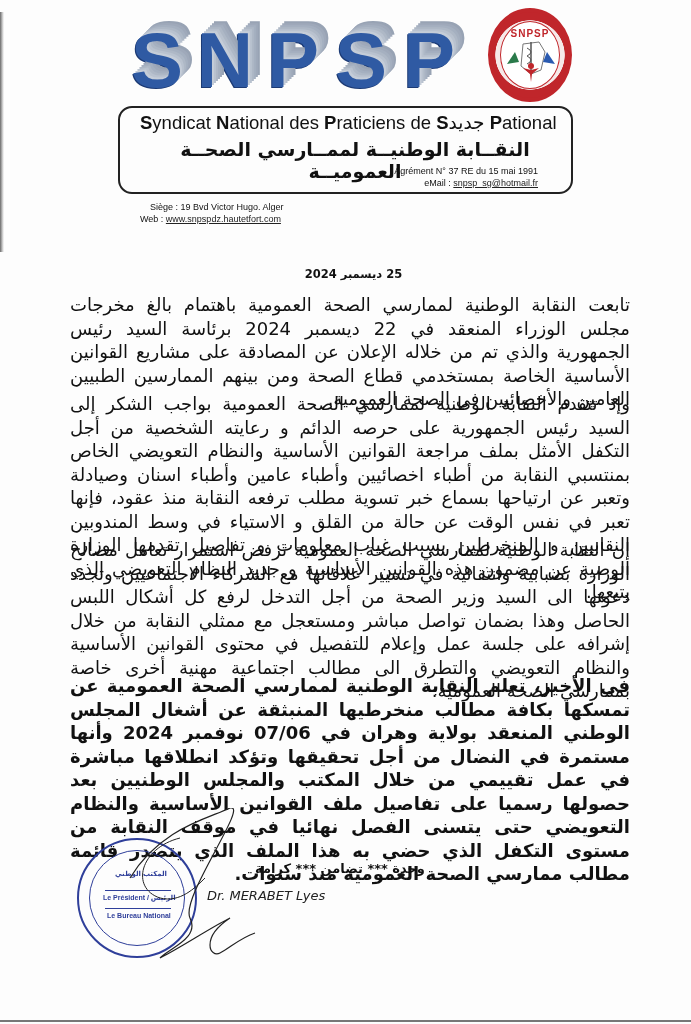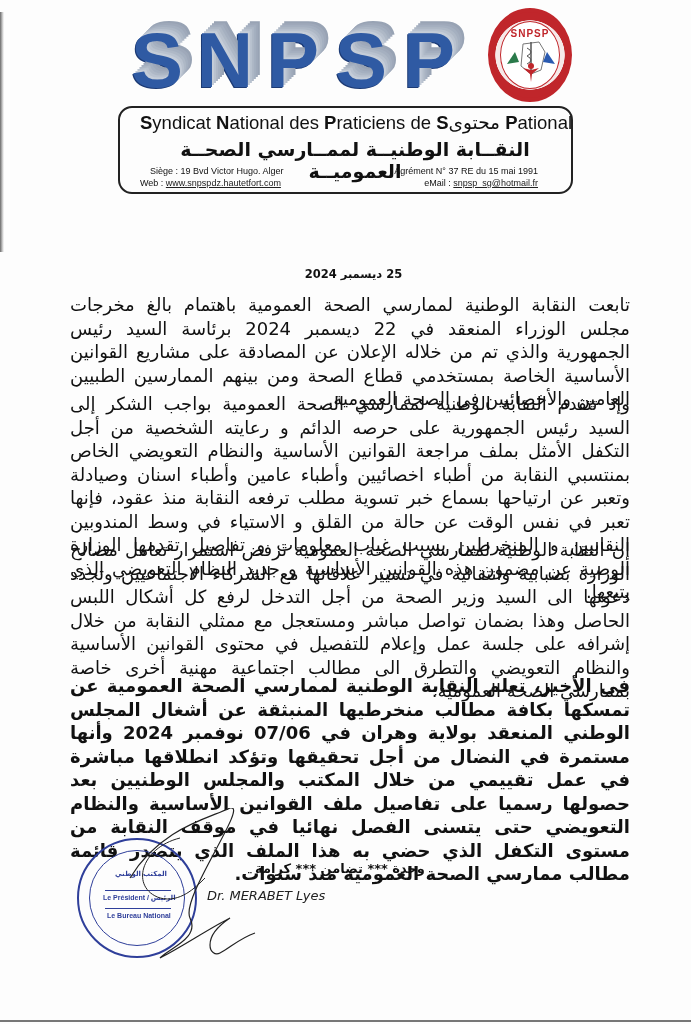--- a/index.html
+++ b/index.html
@@ -143,26 +143,26 @@
         <path d="M6 42 L14 30 L18 40 Z" fill="#2a7a4a"></path>
         <path d="M54 42 L46 30 L42 40 Z" fill="#2a5ab0"></path>
         <circle cx="30" cy="44" r="3" fill="#c0262b"></circle>
         <path d="M22 46 L30 48 L38 46 L31 52 L30 60 L29 52 Z" fill="#c0262b"></path>
       </svg>
     </div>
   </div>
 
   <div class="box"></div>
   <div class="fr-title">
-    <b>S</b><span>yndicat </span><b>N</b><span>ational des </span><b>P</b><span>raticiens de </span><b>S</b><span>محتوى </span><b>P</b><span>ational</span>
+    <b>S</b><span>yndicat </span><b>N</b><span>ational des </span><b>P</b><span>raticiens de </span><b>S</b><span>جديد </span><b>P</b><span>ational</span>
   </div>
   <div class="ar-title">النقــابة الوطنيــة لممــارسي الصحــة العموميــة</div>
 
   <div class="addr-left">
-    <div style="padding-left:10px;">Siège : 19 Bvd Victor Hugo. Alger</div>
+    <div style="padding-left:10px;margin-top:36px;">Siège : 19 Bvd Victor Hugo. Alger</div>
     <div>
       <span>Web : </span><span class="link">www.snpspdz.hautetfort.com</span>
     </div>
   </div>
   <div class="addr-right">
     <div>Agrément N° 37 RE du 15 mai  1991</div>
     <div>
       <span>eMail : </span><span class="link">snpsp_sg@hotmail.fr</span>
     </div>
   </div>

